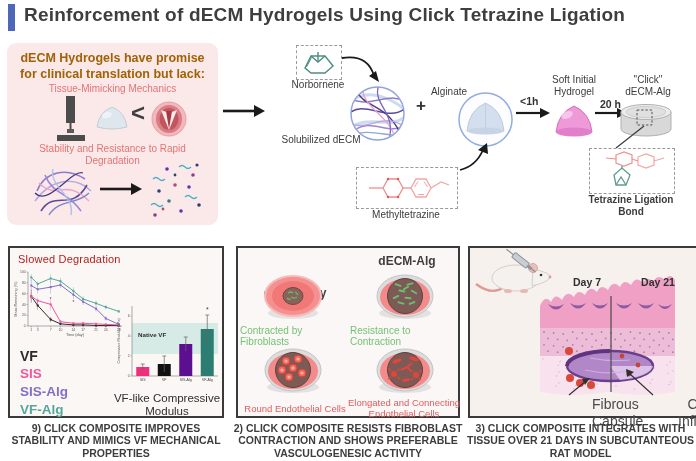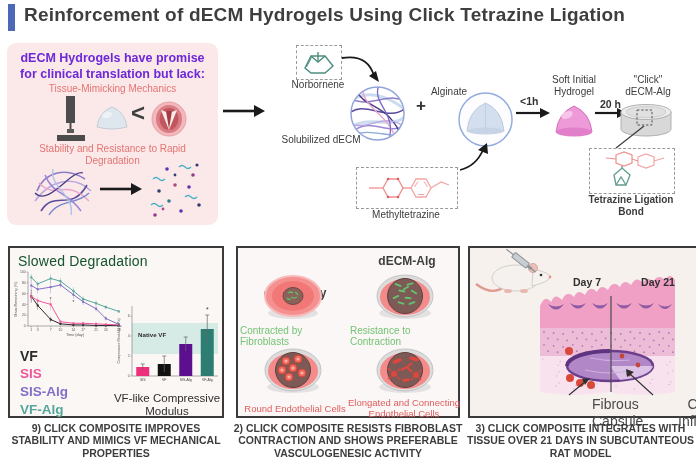--- a/index.html
+++ b/index.html
@@ -4,38 +4,38 @@
 <style>
   html,body{margin:0;padding:0;background:#fff;}
   #root{position:relative;width:696px;height:461px;background:#ffffff;
         font-family:"Liberation Sans",sans-serif;overflow:hidden;}
   .abs{position:absolute;}
   
   #title-bar{left:8px;top:4px;width:7px;height:27px;background:#4d68b8;}
   #page-title{left:24px;top:4px;font-size:19px;font-weight:bold;color:#3e3e3e;letter-spacing:.2px;}
   
   #problem-box{left:7px;top:43px;width:211px;height:182px;background:#fbe9e9;border-radius:9px;}
-  #problem-heading{left:8px;top:8px;width:195px;text-align:center;font-size:12.5px;font-weight:bold;color:#6d28d9;line-height:1.25;}
+  #problem-heading{left:8px;top:8px;width:195px;text-align:center;font-size:12.5px;font-weight:bold;color:#a16207;line-height:1.25;}
   .issue{width:195px;left:8px;text-align:center;font-size:10px;color:#e57373;line-height:1.2;}
   #lt-sign{left:124px;top:56px;font-size:24px;font-weight:bold;color:#3f3f3f;}
   
   .flow-label{font-size:10px;color:#3c3c3c;text-align:center;white-space:pre-line;line-height:1.15;}
   .flow-label-b{font-size:10.5px;color:#333;font-weight:600;}
   .dash-box{border:1px dashed #9a9a9a;background:rgba(255,255,255,.6);}
   
   .panel{top:246px;height:172px;background:#fbf7f5;border:2px solid #3a3a3a;box-sizing:border-box;}
   #panel1{left:8px;width:216px;}
   #panel2{left:236px;width:224px;background:#faf7f6;}
   #panel3{left:468px;width:267px;background:#f7f1ee;}
   .panel-caption{top:422px;font-size:10.5px;font-weight:bold;color:#3d3d3d;text-align:center;line-height:1.18;}
   #caption1{left:4px;width:224px;}
   #caption2{left:233px;width:230px;}
   #caption3{left:466px;width:229px;}
   
-  #p1-title{left:8px;top:5px;font-size:14px;color:#14532d;letter-spacing:.2px;}
+  #p1-title{left:8px;top:5px;font-size:11px;color:#b91c1c;letter-spacing:.2px;}
   .legend-item{left:10px;font-weight:bold;font-size:13.5px;}
   #p1-barcap{left:100px;top:144px;width:114px;text-align:center;font-size:11.5px;color:#2f2f2f;line-height:1.15;}
   
   .col-header{top:6px;width:90px;text-align:center;font-size:12px;font-weight:bold;color:#3d3d3d;}
   .green-cap{top:77px;text-align:left;font-size:10px;color:#74c274;}
   .red-cap{text-align:center;font-size:9.5px;color:#e25c5c;line-height:1.15;}
   
   .day-label{top:28px;text-align:center;font-size:10.5px;font-weight:bold;color:#2f2f2f;}
   .p3-small{font-size:14px;color:#4a4a4a;text-align:center;white-space:pre-line;line-height:1.2;margin-left:48px;}
 </style>

